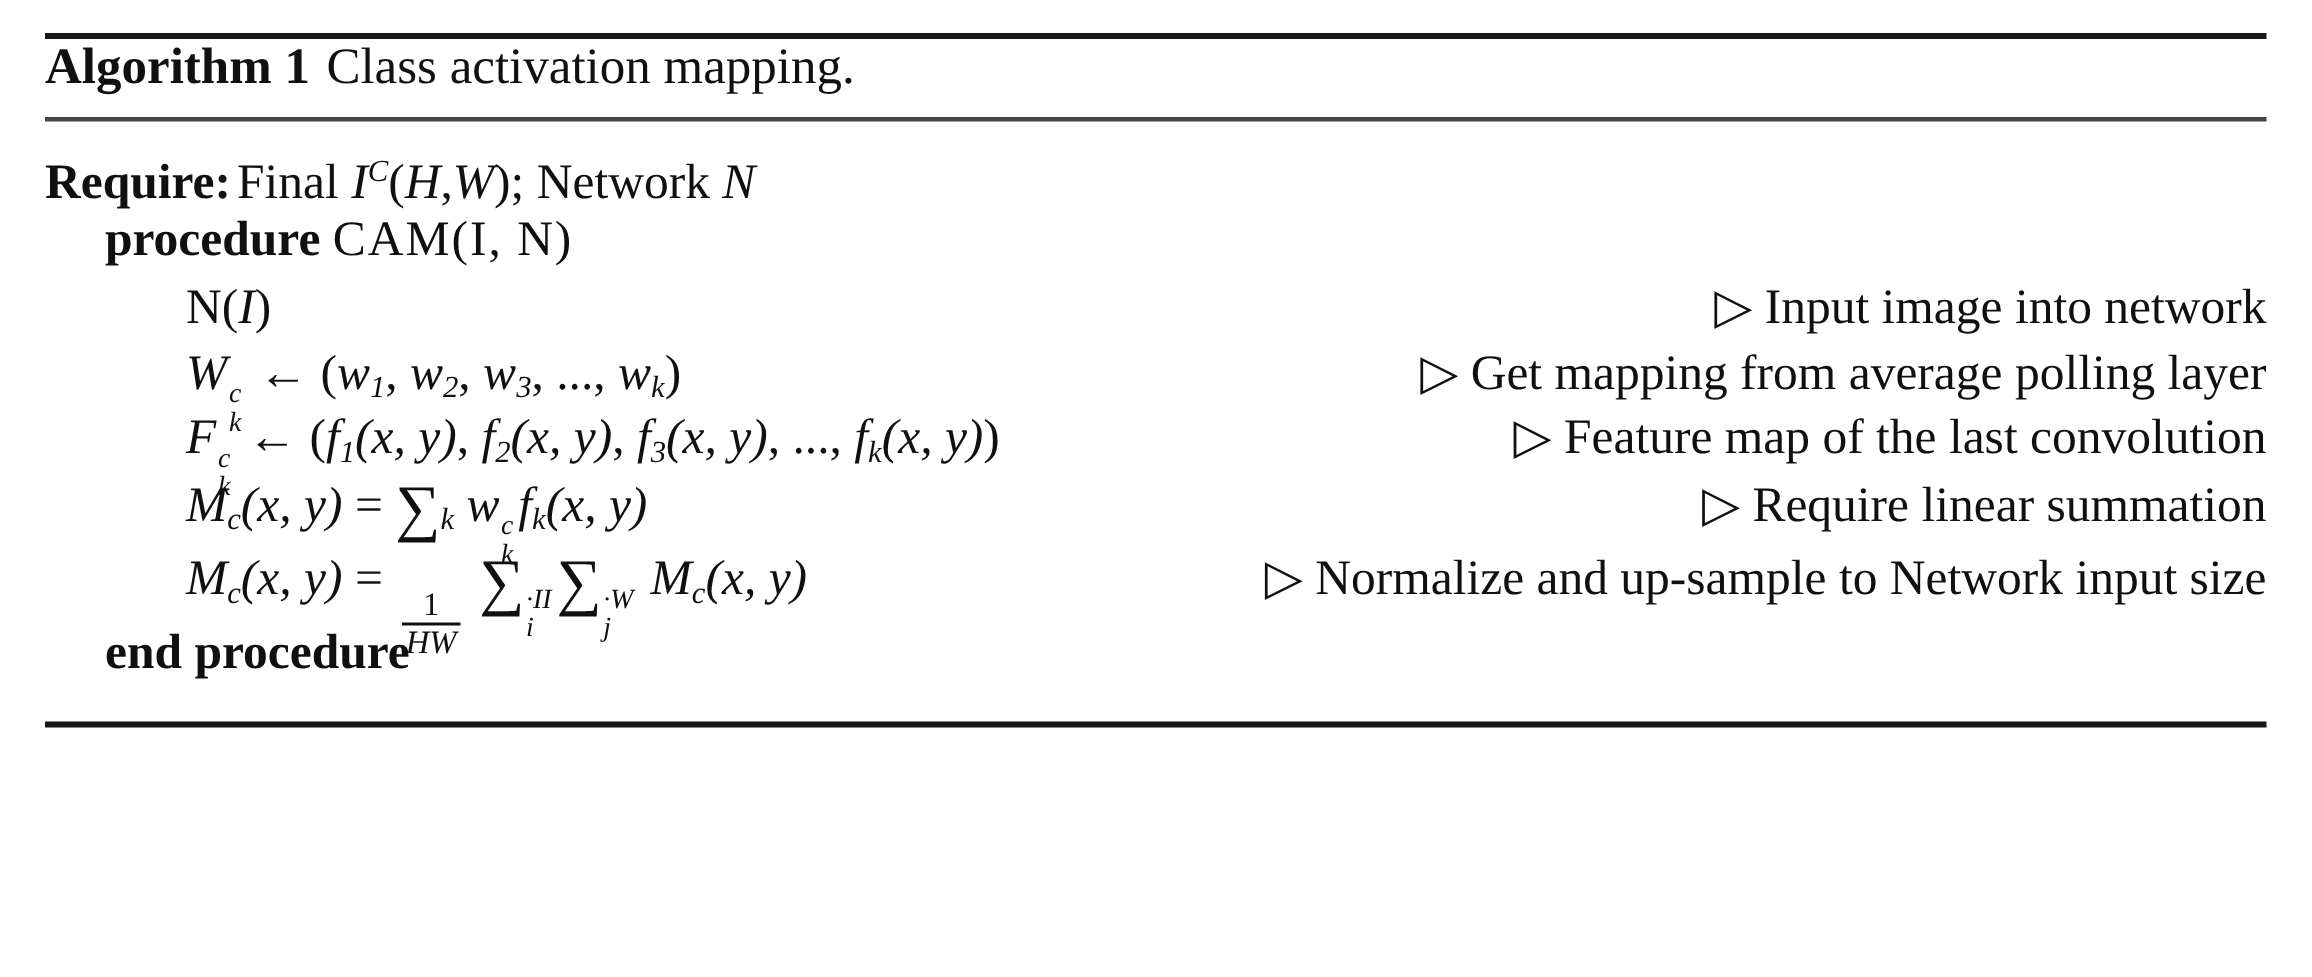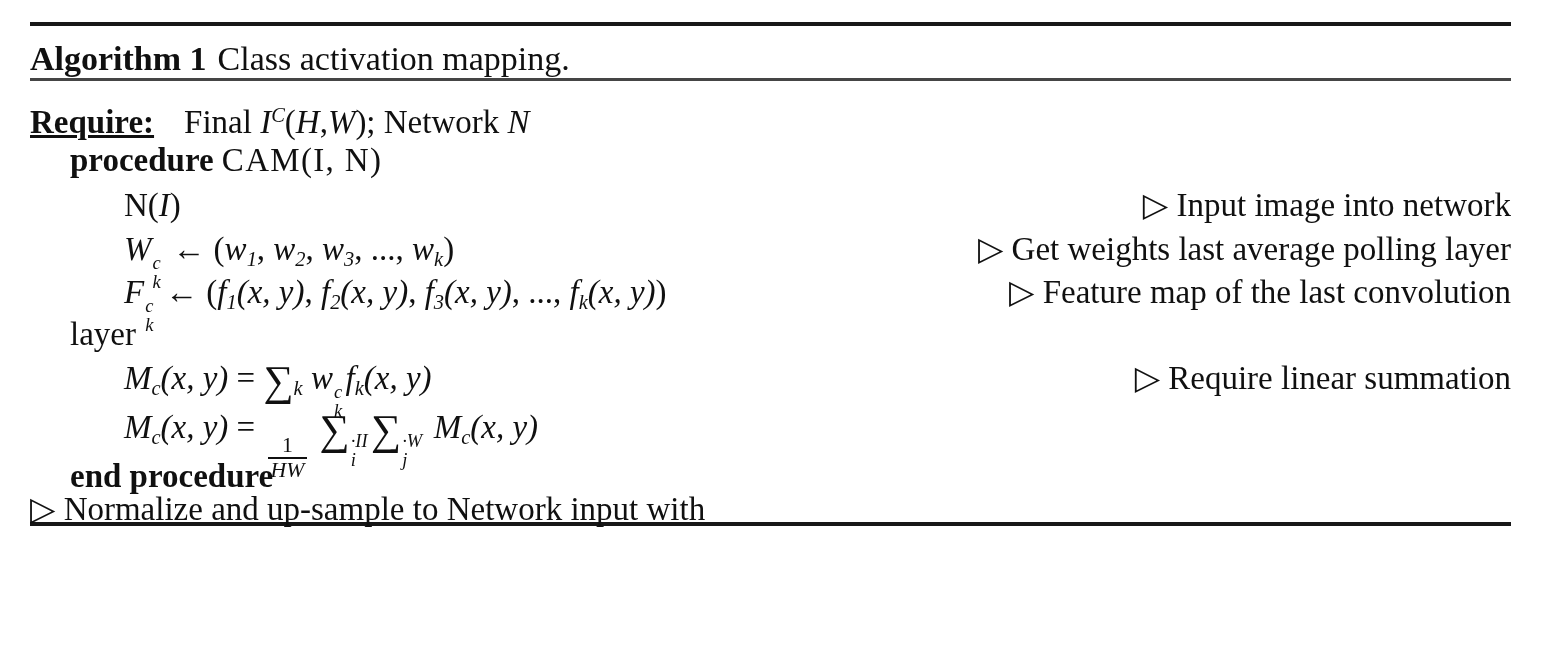--- a/index.html
+++ b/index.html
@@ -12,40 +12,40 @@
     color:#101010;
     font-family:"Liberation Serif","DejaVu Serif",serif;
     font-size:33px;
     overflow:hidden;
   }
   .rule{width:100%;}
   .rule-top{height:4px;background:#171717;margin-top:22px;}
   .rule-mid{height:3px;background:#454545;}
   .rule-bottom{height:4px;background:#171717;margin-top:22px;}
   .hdr{
-    height:52px;display:flex;align-items:flex-end;
+    height:52px;display:flex;align-items:flex-start;
     font-size:34px;white-space:nowrap;
   }
   .hdr .alg-label{font-weight:bold;margin-right:11px;}
   .body{margin-top:12px;}
   .line{
     display:flex;justify-content:space-between;align-items:baseline;
     white-space:nowrap;
   }
   .h45{height:45px;line-height:45px;}
   .h44{height:44px;line-height:44px;}
   .h43{height:43px;line-height:43px;}
   .h41{height:41px;line-height:41px;}
   .h46{height:46px;line-height:46px;}
-  .h52{height:52px;line-height:52px;flex-direction:column;}
+  .h52{height:52px;line-height:52px;}
   .h47{height:47px;line-height:47px;}
   .ind1{padding-left:40px;}
   .ind2{padding-left:94px;}
   .kw{font-weight:bold;}
-  .kw-gap{margin-right:30px;text-decoration:underline;}
+  .kw-gap{margin-right:4px;}
   .proc-name{letter-spacing:.04em;}
   .comment{text-align:right;}
   
   .t-rm{font-style:normal;}
   .t-it{font-style:italic;}
   .t-sub{font-size:.62em;vertical-align:-0.28em;font-style:italic;}
   .t-sup{font-size:.62em;vertical-align:.55em;font-style:italic;}
   .t-ss{
     display:inline-flex;flex-direction:column;align-items:flex-start;
     font-size:.56em;line-height:1.0;vertical-align:-0.5em;
@@ -93,55 +93,52 @@
     <div class="line h44">
       <span class="ind2"><span class="t-rm">N(</span><span class="t-it">I</span><span class="t-rm">)</span></span>
       <span class="comment">▷ Input image into network</span>
     </div>
 
     <div class="line h44">
       <span class="ind2"><span class="t-it">W</span><span class="t-ss">
             <span>c</span>
             <span>k</span>
           </span><span class="t-rm"> ← (</span><span class="t-it">w</span><span class="t-sub">1</span><span class="t-rm">, </span><span class="t-it">w</span><span class="t-sub">2</span><span class="t-rm">, </span><span class="t-it">w</span><span class="t-sub">3</span><span class="t-rm">, ..., </span><span class="t-it">w</span><span class="t-sub">k</span><span class="t-rm">)</span></span>
-      <span class="comment">▷ Get weights last average polling layer</span>
+      <span class="comment">▷ Get mapping from average polling layer</span>
     </div>
 
     <div class="line h43">
       <span class="ind2"><span class="t-it">F</span><span class="t-ss">
             <span>c</span>
             <span>k</span>
           </span><span class="t-rm"> ← (</span><span class="t-it">f</span><span class="t-sub">1</span><span class="t-it">(x, y)</span><span class="t-rm">, </span><span class="t-it">f</span><span class="t-sub">2</span><span class="t-it">(x, y)</span><span class="t-rm">, </span><span class="t-it">f</span><span class="t-sub">3</span><span class="t-it">(x, y)</span><span class="t-rm">, ..., </span><span class="t-it">f</span><span class="t-sub">k</span><span class="t-it">(x, y)</span><span class="t-rm">)</span></span>
       <span class="comment">▷ Feature map of the last convolution</span>
     </div>
 
-    <div class="line h41">
-      <span class="ind1">layer</span>
-    </div>
 
     <div class="line h46">
       <span class="ind2"><span class="t-it">M</span><span class="t-sub">c</span><span class="t-it">(x, y)</span><span class="t-rm"> = </span><span class="t-sum">∑</span><span class="t-sub">k</span><span class="t-rm"> </span><span class="t-it">w</span><span class="t-ss">
             <span>c</span>
             <span>k</span>
           </span><span class="t-it">f</span><span class="t-sub">k</span><span class="t-it">(x, y)</span></span>
       <span class="comment">▷ Require linear summation</span>
     </div>
 
     <div class="line h52">
       <span class="ind2"><span class="t-it">M</span><span class="t-sub">c</span><span class="t-it">(x, y)</span><span class="t-rm"> = </span><span class="t-frac">
             <span class="fr-num">1</span>
             <span class="fr-den">HW</span>
           </span><span class="t-rm"> </span><span class="t-sum">∑</span><span class="t-ss">
             <span>·II</span>
             <span>i</span>
           </span><span class="t-sum">∑</span><span class="t-ss">
             <span>·W</span>
             <span>j</span>
           </span><span class="t-rm"> </span><span class="t-it">M</span><span class="t-sub">c</span><span class="t-it">(x, y)</span></span>
-      <span class="comment">▷ Normalize and up-sample to Network input with</span>
+      <span class="comment">▷ Normalize and up-sample to Network input size</span>
     </div>
 
 
     <div class="line h47">
       <span class="ind1 kw">end procedure</span>
     </div>
 
   </div>
 
   <div class="rule rule-bottom"></div>

